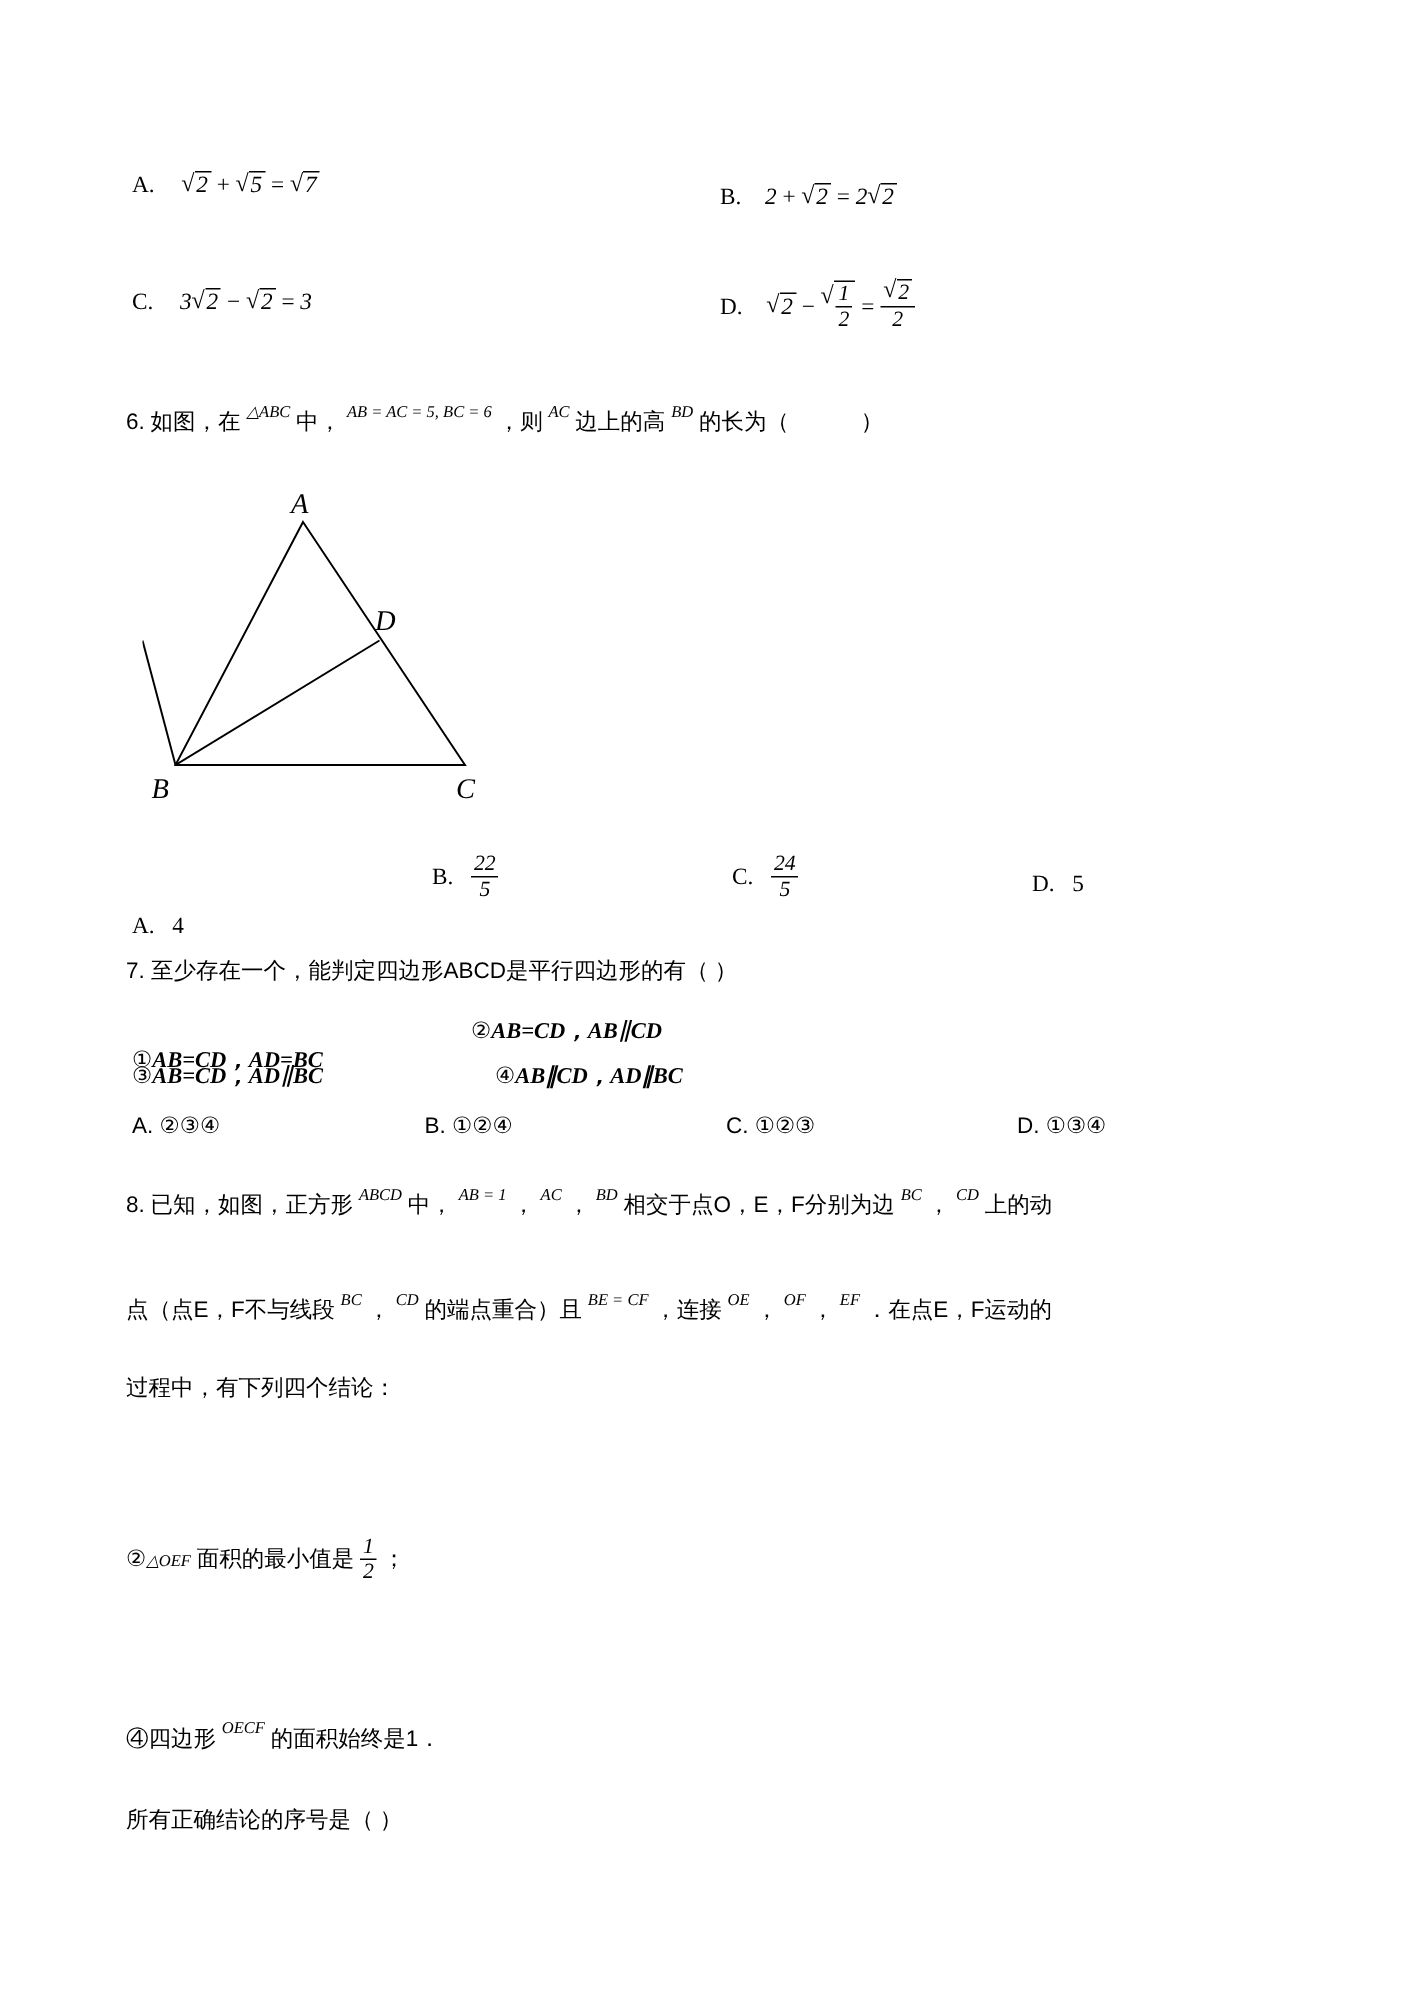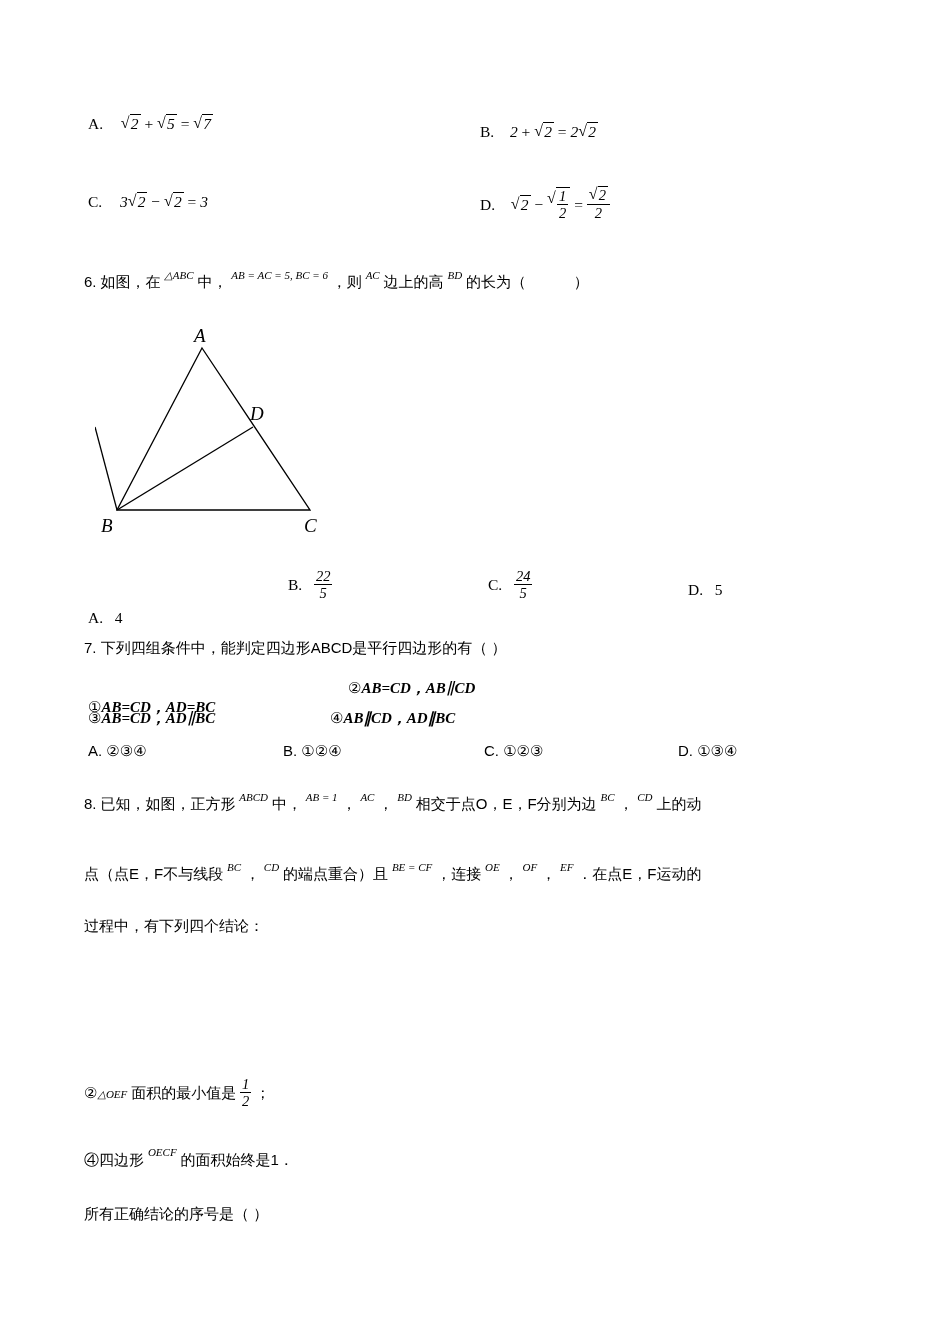--- a/index.html
+++ b/index.html
@@ -170,27 +170,27 @@
     <span class="frac"><span class="num">24</span><span class="den">5</span></span>
   </div>
   <div class="block" style="left:688px; top:578px;">
     <span class="lbl">D.</span>
     <span style="display:inline-block; width:4px;"></span>
     <span class="lbl">5</span>
   </div>
 
   <div class="block cn" style="left:84px; top:637px;">
     <span>7.</span>
-    <span>下列四组条件中，能判定四边形ABCD是平行四边形的有（    ）</span>
+    <span>至少存在一个，能判定四边形ABCD是平行四边形的有（    ）</span>
   </div>
 
   <div class="block cn" style="left:88px; top:677px;margin-top:19px;">
     <span>①</span><span class="mathit-b">AB=CD，AD=BC</span>
   </div>
-  <div class="block cn" style="left:348px; top:677px;">
+  <div class="block cn" style="left:314px; top:677px;">
     <span>②</span><span class="mathit-b">AB=CD，AB∥CD</span>
   </div>
   <div class="block cn" style="left:88px; top:707px;">
     <span>③</span><span class="mathit-b">AB=CD，AD∥BC</span>
   </div>
   <div class="block cn" style="left:330px; top:707px;">
     <span>④</span><span class="mathit-b">AB∥CD，AD∥BC</span>
   </div>
 
   <div class="block cn" style="left:88px; top:740px;">
@@ -241,21 +241,21 @@
     <span class="cn">，</span>
     <span class="mathit" style="position:relative; top:-8px;">EF</span>
     <span class="cn">．在点E，F运动的</span>
   </div>
 
   <div class="block cn" style="left:84px; top:915px;">
     <span>过程中，有下列四个结论：</span>
   </div>
 
 
-  <div class="block" style="left:84px; top:1076px;">
+  <div class="block" style="left:84px; top:1023px;">
     <span class="cn">②</span><span class="mathit">△OEF</span>
     <span class="cn">面积的最小值是</span>
     <span class="frac"><span class="num">1</span><span class="den">2</span></span>
     <span class="cn">；</span>
   </div>
 
 
   <div class="block" style="left:84px; top:1148px;">
     <span class="cn">④</span><span class="cn">四边形</span>
     <span class="mathit" style="position:relative; top:-9px;">OECF</span>

